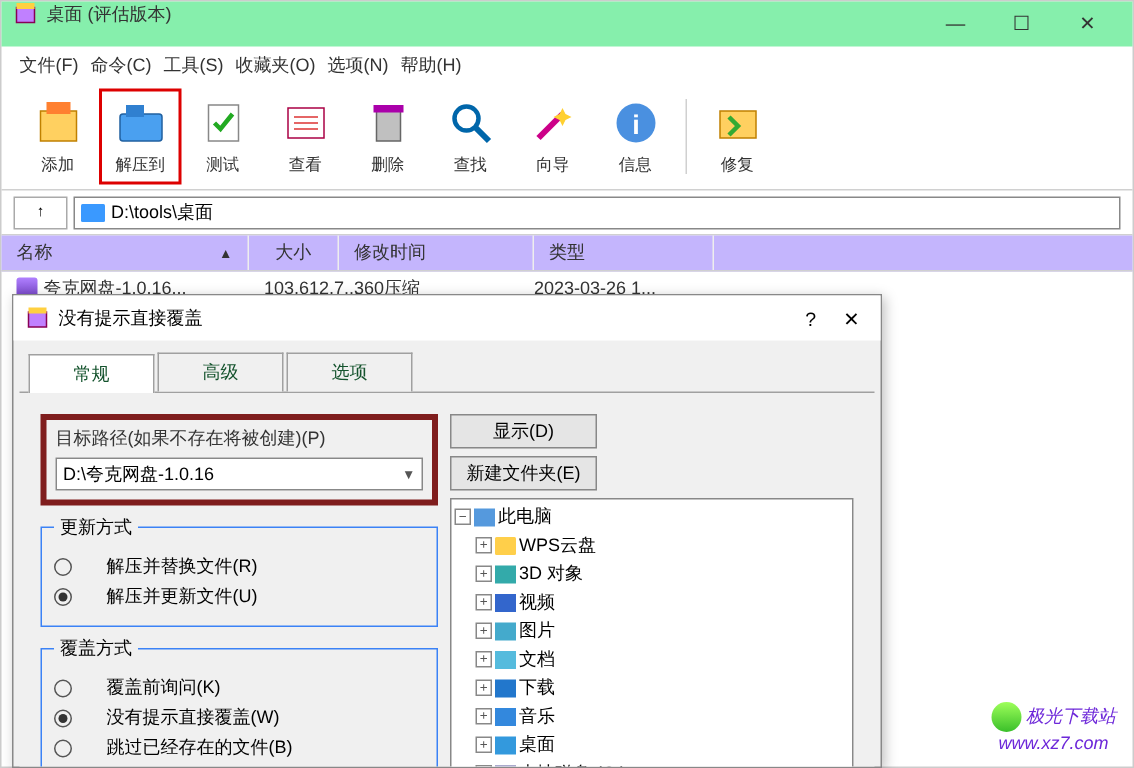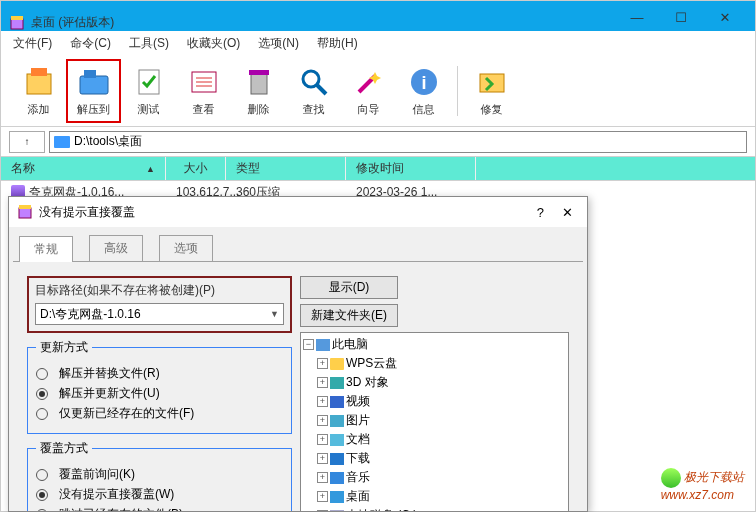--- a/index.html
+++ b/index.html
@@ -1,41 +1,41 @@
 <!DOCTYPE html>
 <html><head>
 <meta charset="utf-8">
 <style>
 * { margin: 0; padding: 0; box-sizing: border-box; font-family: "Microsoft YaHei", sans-serif; }
 body { width: 756px; height: 512px; background: #fff; overflow: hidden; position: relative; }
 
 
 .main-window { position: absolute; top: 0; left: 0; width: 756px; height: 512px; border: 1px solid #ccc; }
-.titlebar { height: 30px; display: flex; align-items: flex-end; padding: 0 8px; background: #0ea5e9; }
+.titlebar { height: 30px; display: flex; align-items: flex-start; padding: 0 8px; background: #86efac; }
 .titlebar-icon { width: 16px; height: 16px; margin-right: 6px; }
 .titlebar-text { font-size: 12px; color: #333; }
 .titlebar-controls { margin-left: auto; display: flex; }
 .tcontrol { width: 44px; height: 28px; display: flex; align-items: center; justify-content: center; font-size: 13px; color: #333; }
 
-.menubar { height: 24px; display: flex; align-items: center; padding: 0 8px; font-size: 12px; color: #333; gap: 10px; }
+.menubar { height: 24px; display: flex; align-items: center; padding: 0 8px; font-size: 12px; color: #333; gap: 0; }
 .menubar span { padding: 2px 4px; }
 
 .toolbar { height: 72px; display: flex; align-items: center; padding: 4px 10px; border-bottom: 1px solid #d0d0d0; }
 .toolbar-btn { width: 55px; height: 64px; display: flex; flex-direction: column; align-items: center; justify-content: center; gap: 2px; }
 .toolbar-btn.hl { border: 2px solid #d00; }
 .toolbar-icon { width: 36px; height: 36px; }
 .toolbar-label { font-size: 11px; color: #333; }
 .tsep { width: 1px; height: 50px; background: #d0d0d0; margin: 0 6px; }
 
 .addrbar { height: 30px; display: flex; align-items: center; padding: 2px 8px; border-bottom: 1px solid #d0d0d0; gap: 4px; }
 .upbtn { width: 36px; height: 22px; border: 1px solid #aaa; display: flex; align-items: center; justify-content: center; font-size: 10px; }
 .addrbox { flex: 1; height: 22px; border: 1px solid #888; display: flex; align-items: center; padding: 0 4px; font-size: 12px; gap: 4px; }
 .folder-ico { width: 16px; height: 12px; background: #3a99ff; border-radius: 1px; }
 
-.colheaders { height: 24px; display: flex; align-items: center; border-bottom: 1px solid #d0d0d0; font-size: 12px; color: #333; background: #5eead4; }
+.colheaders { height: 24px; display: flex; align-items: center; border-bottom: 1px solid #d0d0d0; font-size: 12px; color: #333; background: #c4b5fd; }
 .col { padding: 0 10px; border-right: 1px solid #eee; height: 100%; display: flex; align-items: center; }
 .col.name { width: 165px; }
 .col.size { width: 60px; justify-content: center; }
 .col.type { width: 120px; }
 .col.date { width: 130px; }
 .sort-arrow { margin-left: auto; font-size: 9px; }
 
 .filerow { height: 22px; display: flex; align-items: center; font-size: 12px; color: #333; }
 .filerow .cell { padding: 0 10px; }
 .filerow .name { width: 165px; display: flex; align-items: center; gap: 4px; overflow: hidden; white-space: nowrap; }
@@ -46,51 +46,51 @@
 
 
 .dialog { position: absolute; top: 196px; left: 8px; width: 580px; height: 316px; border: 1px solid #888; background: #f0f0f0; box-shadow: 2px 2px 8px rgba(0,0,0,0.25); }
 .dlg-titlebar { height: 30px; background: #fff; display: flex; align-items: center; padding: 0 8px; }
 .dlg-titlebar .icon { width: 16px; height: 16px; margin-right: 6px; }
 .dlg-titlebar .ttl { font-size: 12px; }
 .dlg-titlebar .ctrls { margin-left: auto; display: flex; gap: 18px; padding-right: 6px; }
 .dlg-titlebar .ctrls span { font-size: 13px; }
 
 .dlg-tabs { height: 28px; display: flex; align-items: flex-end; padding: 0 10px; margin-top: 6px; font-size: 12px; }
-.dlg-tab { padding: 4px 14px; border: 1px solid #a0a0a0; border-bottom: none; background: #f0f0f0; margin-right: 16px; color: #737373; }
+.dlg-tab { padding: 4px 29px; border: 1px solid #a0a0a0; border-bottom: none; background: #f0f0f0; margin-right: 2px; color: #14532d; }
 .dlg-tab.active { background: #fff; position: relative; top: 1px; }
 .dlg-body { padding: 14px 14px 4px 14px; border-top: 1px solid #a0a0a0; margin: 0 4px; background: #f0f0f0; height: 250px; overflow: hidden; }
 
 .dlg-row { display: flex; align-items: flex-start; gap: 8px; }
 .left-col { width: 265px; }
 .right-col { flex: 1; }
 
-.redbox { border: 2px solid #7f1d1d; padding: 4px 6px 6px 6px; margin-bottom: 0; }
+.redbox { border: 4px solid #7f1d1d; padding: 4px 6px 6px 6px; margin-bottom: 0; }
 .pathlabel { font-size: 12px; color: #333; margin-bottom: 4px; }
 .combo { border: 1px solid #888; background: #fff; height: 22px; display: flex; align-items: center; padding: 0 4px; font-size: 12px; gap: 24px; }
 .combo .arrow { margin-left: auto; font-size: 9px; color: #555; }
 
 .dlg-btn { width: 98px; height: 23px; border: 1px solid #888; background: #e5e5e5; font-size: 12px; display: flex; align-items: center; justify-content: center; margin-bottom: 5px; }
 
 .fieldset { border: 1px solid #3b82f6; padding: 6px 8px 8px 8px; margin-top: 6px; font-size: 12px; }
 .fieldset legend { font-size: 12px; padding: 0 4px; }
-.radio-row { display: flex; align-items: center; gap: 11px; margin: 3px 0; }
+.radio-row { display: flex; align-items: center; gap: 23px; margin: 3px 0; }
 .radio { width: 12px; height: 12px; border: 1px solid #555; border-radius: 50%; display: flex; align-items: center; justify-content: center; }
 .radio.checked::after { content: ""; width: 6px; height: 6px; background: #333; border-radius: 50%; }
 
 .tree { border: 1px solid #888; background: #fff; height: 190px; overflow: hidden; font-size: 12px; padding: 2px; }
 .tree-row { display: flex; align-items: center; gap: 2px; padding: 1px 0; white-space: nowrap; }
 .tw { width: 11px; height: 11px; border: 1px solid #888; display: inline-flex; align-items: center; justify-content: center; font-size: 9px; line-height: 1; color: #555; flex-shrink: 0; }
 .indent0 { margin-left: 0; }
 .indent1 { margin-left: 14px; }
 .tree-ico { width: 14px; height: 12px; flex-shrink: 0; }
 .pc-ico { background: #5599dd; }
 .fold-y { background: #ffcf4a; border-radius: 1px; }
 
-.watermark { position: absolute; right: 12px; bottom: 10px; font-size: 12px; font-style: italic; color: #c2410c; text-align: left; line-height: 1.2; }
+.watermark { position: absolute; right: 12px; bottom: 10px; font-size: 12px; font-style: italic; color: #6d28d9; text-align: center; line-height: 1.2; }
 .watermark .wm-ico { width: 20px; height: 20px; background: linear-gradient(#9eff5a,#3abf2a); border-radius: 50%; display: inline-block; vertical-align: middle; }
 </style>
 </head>
 <body>
 
 <div class="main-window">
   <div class="titlebar">
     <svg class="titlebar-icon" viewBox="0 0 16 16">
         <rect x="2" y="4" width="12" height="10" fill="#c080ff" stroke="#805"></rect>
         <rect x="2" y="1" width="12" height="4" fill="#ffd040"></rect>
@@ -188,22 +188,22 @@
       <span>D:\tools\桌面</span>
     </div>
   </div>
 
   <div class="colheaders">
     <div class="col name">
         <span>名称</span>
         <span class="sort-arrow">▲</span>
       </div>
     <div class="col size">大小</div>
+    <div class="col date">修改时间</div>
     <div class="col type">类型</div>
-    <div class="col date">修改时间</div>
   </div>
 
   <div class="filerow">
     <div class="cell name">
         <div class="rar-ico"></div>
         <span>夸克网盘-1.0.16...</span>
       </div>
     <div class="cell size">103,612,7...</div>
     <div class="cell type">360压缩</div>
     <div class="cell date">2023-03-26 1...</div>
@@ -243,24 +243,20 @@
         <fieldset class="fieldset">
           <legend>更新方式</legend>
           <div class="radio-row">
               <span class="radio"></span>
               <span>解压并替换文件(R)</span>
             </div>
           <div class="radio-row">
               <span class="radio checked"></span>
               <span>解压并更新文件(U)</span>
             </div>
-          <div class="radio-row">
-              <span class="radio"></span>
-              <span>仅更新已经存在的文件(F)</span>
-            </div>
         </fieldset>
 
         <fieldset class="fieldset">
           <legend>覆盖方式</legend>
           <div class="radio-row">
               <span class="radio"></span>
               <span>覆盖前询问(K)</span>
             </div>
           <div class="radio-row">
               <span class="radio checked"></span>

